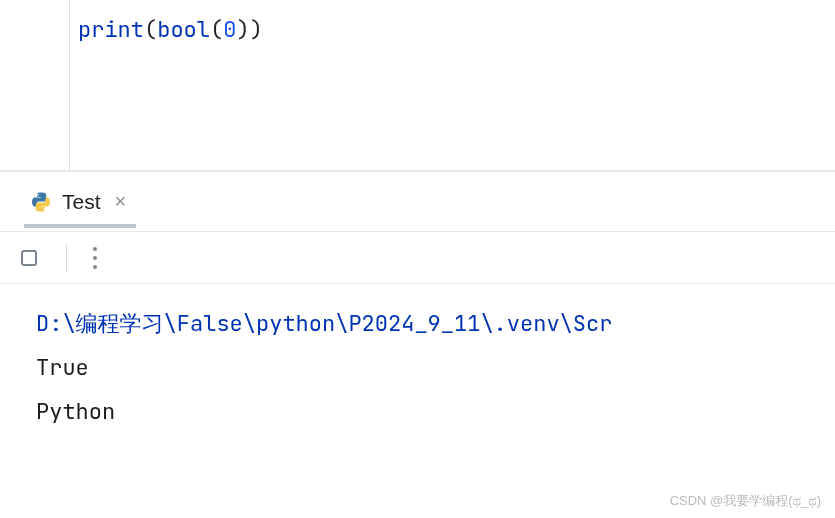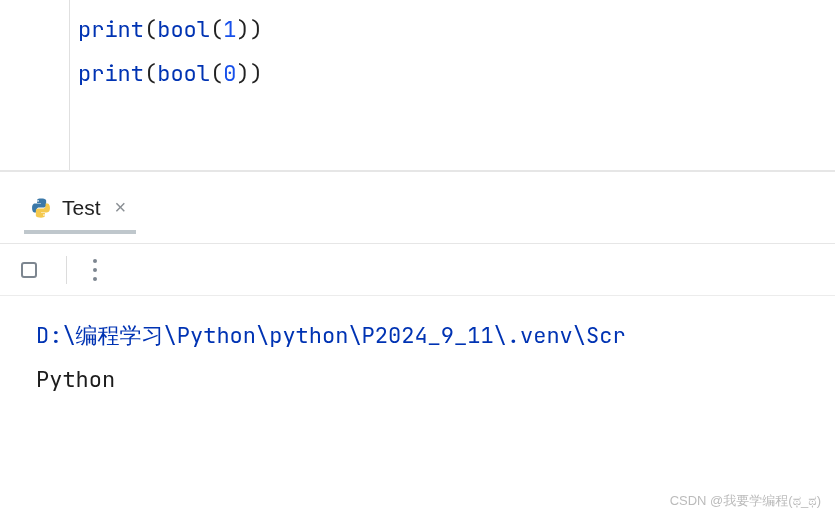--- a/index.html
+++ b/index.html
@@ -26,21 +26,21 @@
       padding-left: 8px;
       font-size: 22px;
       line-height: 44px;
     }
     .code-line { white-space: pre; }
     .tk-builtin { color: #0033b3; }
     .tk-paren { color: #222222; }
     .tk-num { color: #1750eb; }
 
     .panel-tabs {
-      height: 72px;
+      height: 60px;
       display: flex;
       align-items: center;
       padding-left: 24px;
       border-bottom: 1px solid #e6e6e6;
     }
     .tab {
       display: flex;
       align-items: center;
       gap: 10px;
       padding: 6px 6px 10px 6px;
@@ -108,21 +108,20 @@
       color: rgba(120,120,120,0.5);
       margin-top: 36px;
     }
   </style>
 </head>
 <body>
 
 <div class="editor-area">
   <div class="gutter"></div>
   <div class="code-lines">
-    <div class="code-line"><span class="tk-builtin">print</span><span class="tk-paren">(</span><span class="tk-builtin">bool</span><span class="tk-paren">(</span><span class="tk-num">1</span><span class="tk-paren">))</span></div>
     <div class="code-line"><span class="tk-builtin">print</span><span class="tk-paren">(</span><span class="tk-builtin">bool</span><span class="tk-paren">(</span><span class="tk-num">0</span><span class="tk-paren">))</span></div>
   </div>
 </div>
 
 <div class="panel-tabs">
   <div class="tab">
     <span class="python-icon">
       <svg width="22" height="22" viewBox="0 0 32 32">
         <path d="M15.9 2c-6 0-5.6 2.6-5.6 2.6v4.1h5.7v.9H7.5S3 9 3 15.9s4 6.7 4 6.7h2.4v-3.3s-.1-4 3.9-4h6.5s3.7.1 3.7-3.6V5.1S24 2 15.9 2zM11.7 4.5c.7 0 1.2.5 1.2 1.2s-.5 1.2-1.2 1.2-1.2-.5-1.2-1.2.6-1.2 1.2-1.2z" fill="#3b78a8"></path>
         <path d="M16.1 30c6 0 5.6-2.6 5.6-2.6v-4.1H16v-.9h8.5s4.5.6 4.5-6.3-4-6.7-4-6.7h-2.4v3.3s.1 4-3.9 4h-6.5s-3.7-.1-3.7 3.6v6.6S8 30 16.1 30zm4.2-2.5c-.7 0-1.2-.5-1.2-1.2s.5-1.2 1.2-1.2 1.2.5 1.2 1.2-.6 1.2-1.2 1.2z" fill="#f5c94e"></path>
@@ -139,17 +138,18 @@
   </div>
   <div class="sep"></div>
   <div class="kebab">
     <span></span>
     <span></span>
     <span></span>
   </div>
 </div>
 
 <div class="console-output">
-  <div class="console-line cmd-line">D:\编程学习\Python\python\P2024_9_11\.venv\Scr</div>
+  <div class="console-line cmd-line">D:\编程学习\False\python\P2024_9_11\.venv\Scr</div>
+  <div class="console-line out-line">True</div>
   <div class="console-line out-line">Python</div>
 </div>
 
 <div class="watermark">CSDN @我要学编程(ಥ_ಥ)</div>
 
 </body></html>

